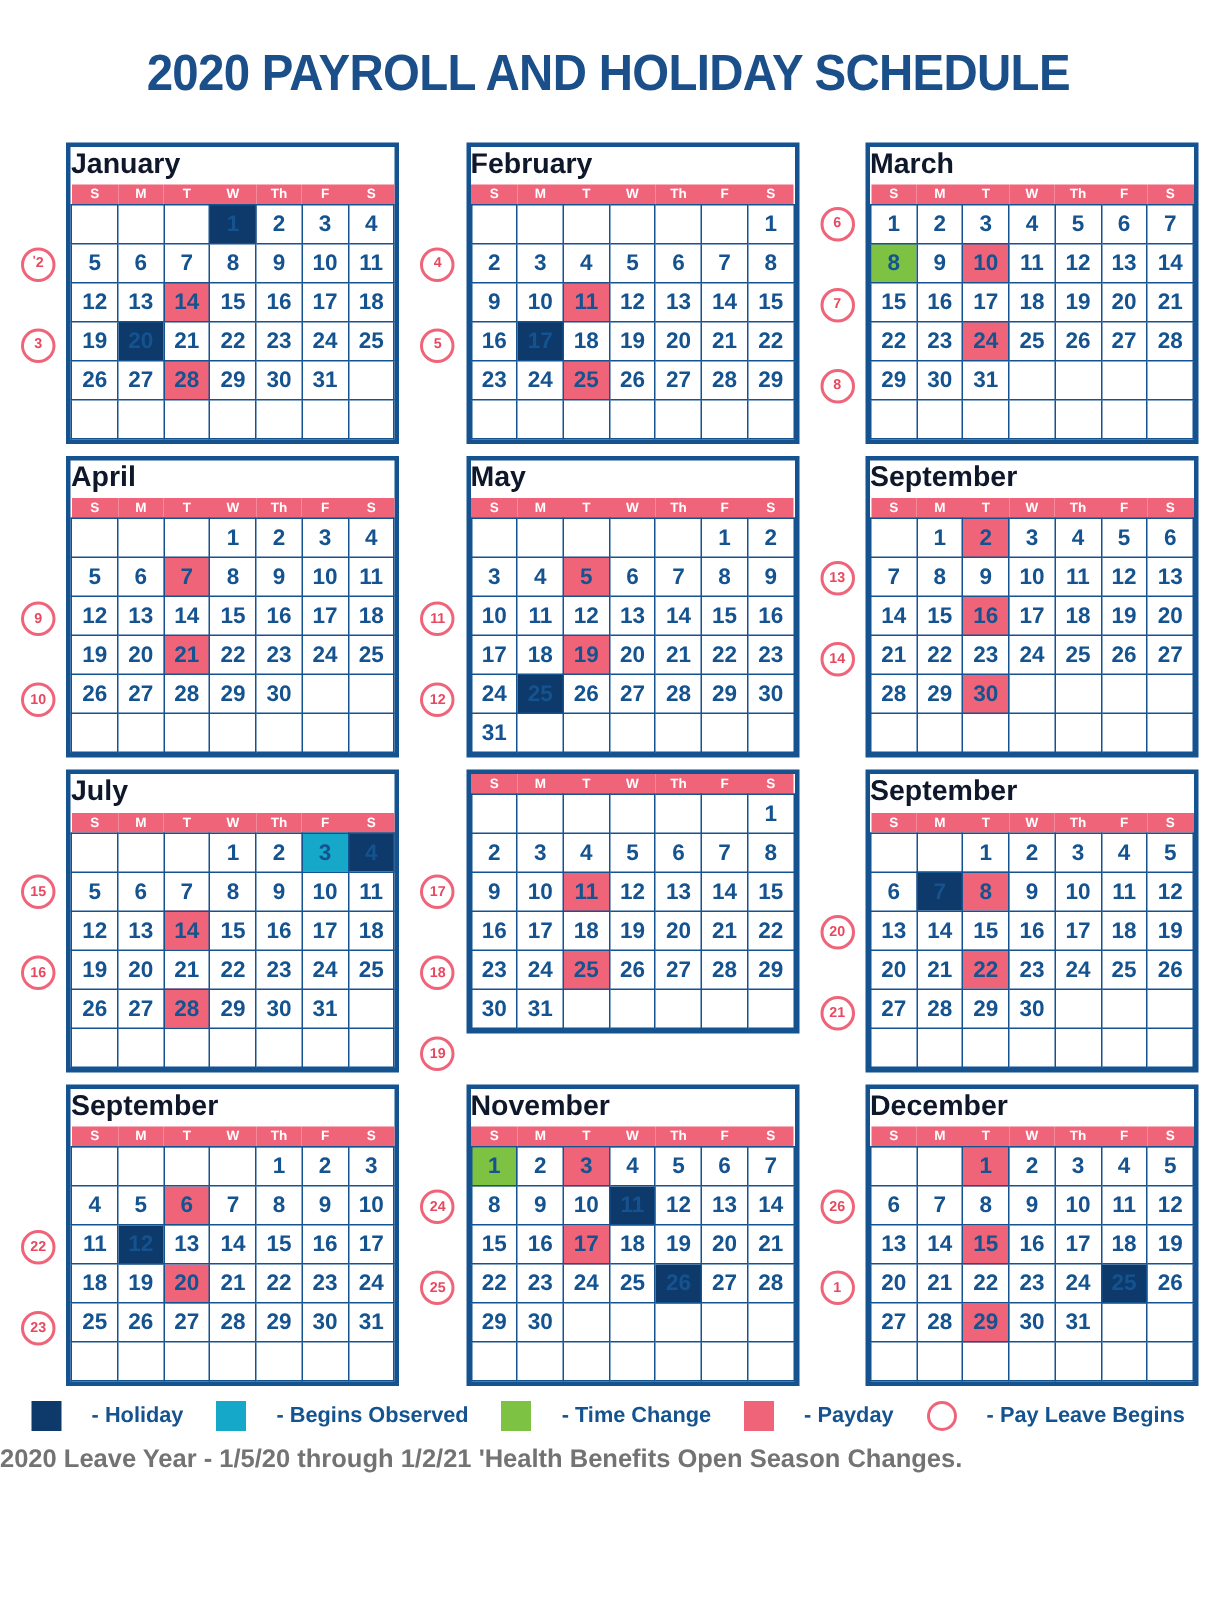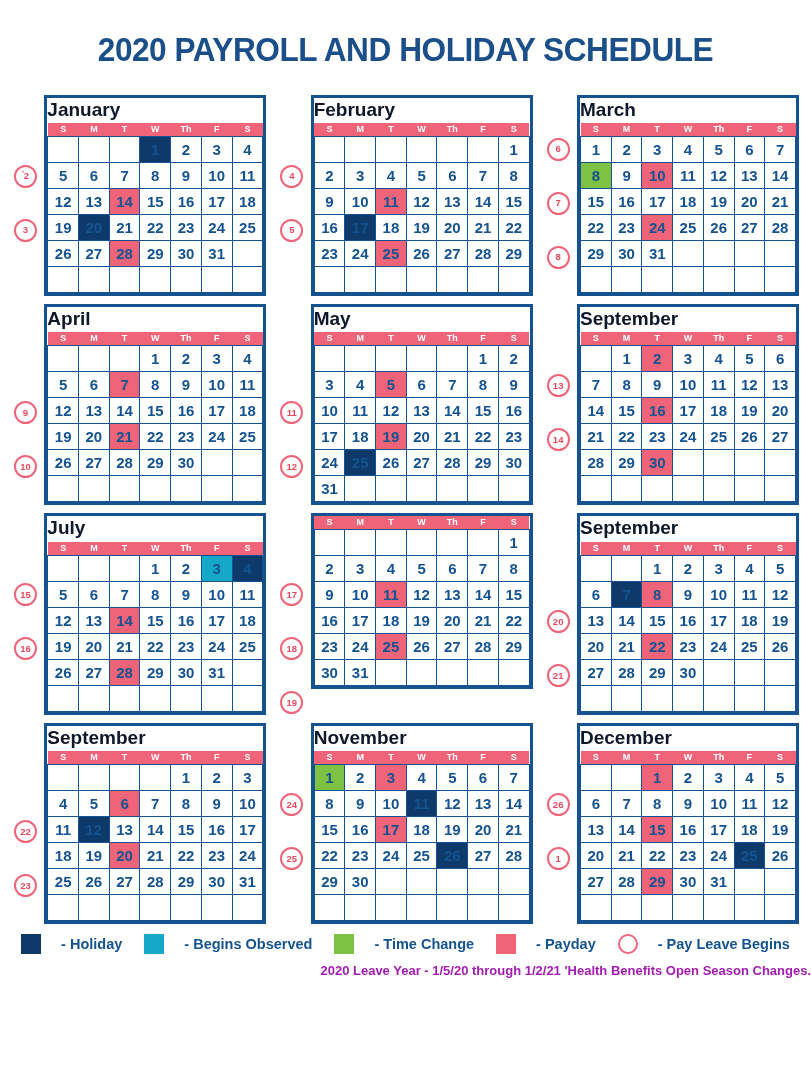--- a/index.html
+++ b/index.html
@@ -163,24 +163,24 @@
   .sw-payperiod {
     width: 20px;
     height: 20px;
     border: 2.6px solid #f0647a;
     border-radius: 50%;
     box-sizing: border-box;
     background: #ffffff;
   }
 
   .footnote {
-    text-align: right;
-    color: #a21caf;
+    text-align: left;
+    color: #737373;
     font-weight: bold;
-    font-size: 13px;
+    font-size: 17px;
     padding-top: 9px;
     font-family: "Liberation Sans", sans-serif;
     white-space: nowrap;
   }
 </style>
 </head>
 <body>
 
 <div id="page">
 

